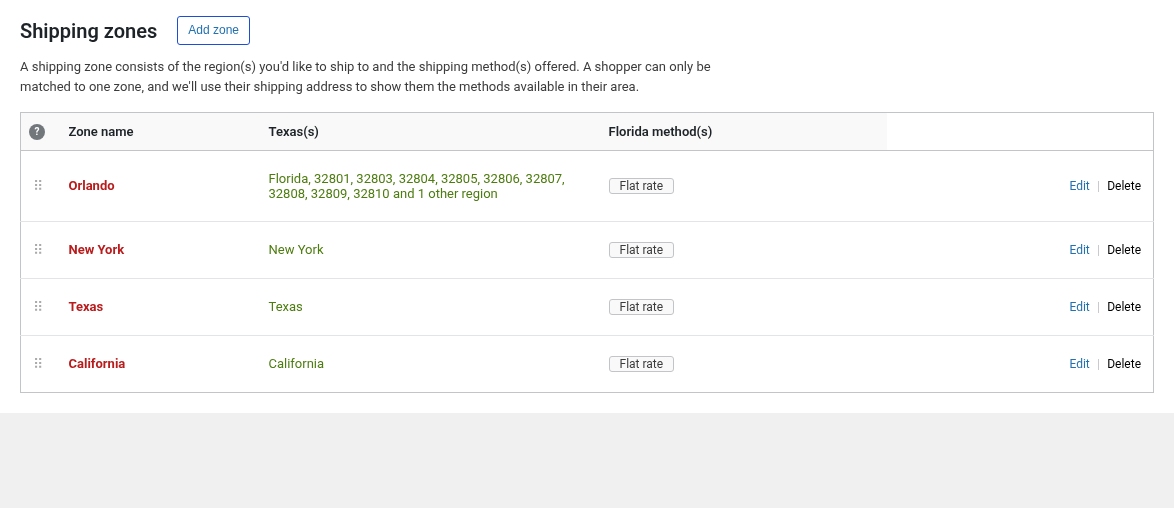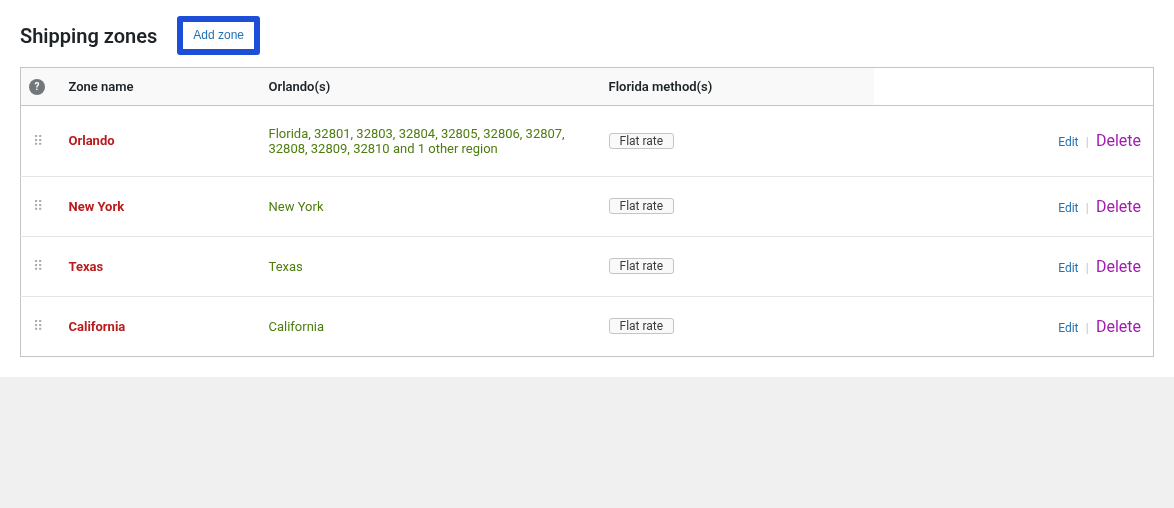--- a/index.html
+++ b/index.html
@@ -19,21 +19,21 @@
       align-items: center;
       gap: 20px;
       margin-bottom: 12px;
     }
     .page-title {
       font-size: 20px;
       font-weight: 600;
       color: #1d2327;
     }
     .add-zone-btn {
-      border: 6px solid #1d4ed8;
+      border: 1px solid #1d4ed8;
       background: #fff;
       color: #2271b1;
       padding: 4px 10px;
       font-size: 12px;
       border-radius: 3px;
       cursor: pointer;
       line-height: 1.6;
     }
     .description {
       font-size: 13px;
@@ -120,45 +120,46 @@
       font-size: 12px;
       cursor: pointer;
       padding-left: 21px;
     }
     .sep {
       color: #c3c4c7;
       margin: 0 4px;
       font-size: 12px;
     }
     .delete-link {
-      color: #a21caf;
+      color: #000000;
       text-decoration: none;
-      font-size: 16px;
+      font-size: 12px;
       cursor: pointer;
     }
     .icon-col { width: 32px; }
   </style>
 </head>
 <body>
 
 <div class="page-wrap">
   <div class="header-row">
     <h1 class="page-title">Shipping zones</h1>
     <button class="add-zone-btn">Add zone</button>
   </div>
 
+  <p class="description">A shipping zone consists of the region(s) you'd like to ship to and the shipping method(s) offered. A shopper can only be matched to one zone, and we'll use their shipping address to show them the methods available in their area.</p>
 
   <table class="zones-table">
     <thead>
       <tr>
         <th class="col-icon">
           <span class="help-icon">?</span>
         </th>
         <th class="col-zone">Zone name</th>
-        <th class="col-region">Orlando(s)</th>
+        <th class="col-region">Texas(s)</th>
         <th>Florida method(s)</th>
       </tr>
     </thead>
     <tbody id="table-body">
     <tr>
       <td class="icon-col">
         <span class="drag-handle">⠿</span>
       </td>
       <td>
         <span class="zone-name">Orlando</span>

